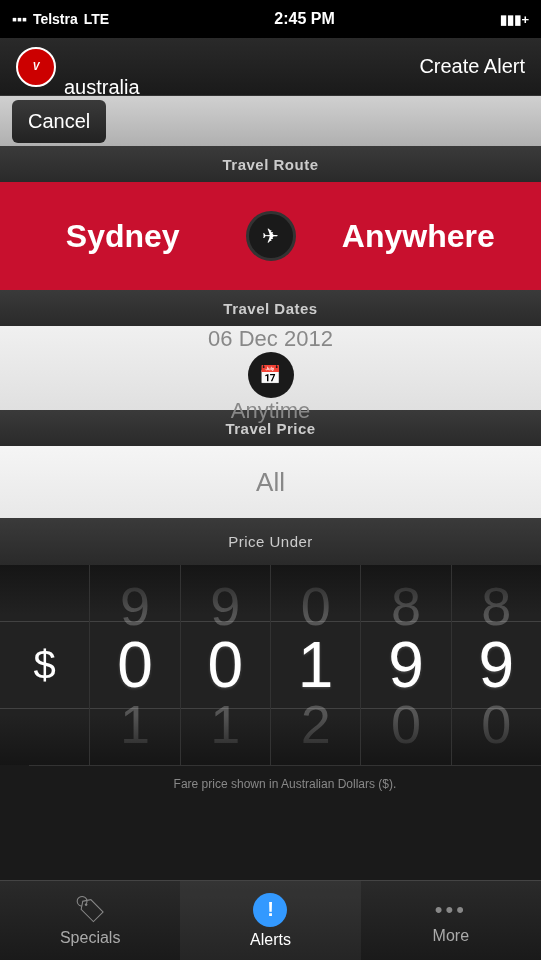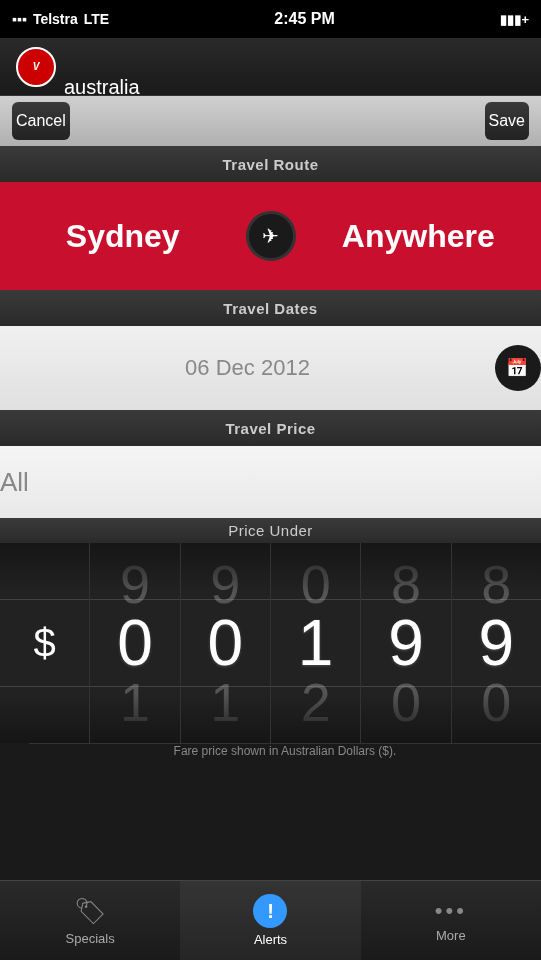--- a/index.html
+++ b/index.html
@@ -62,22 +62,22 @@
       height: 50px;
       display: flex;
       align-items: center;
       justify-content: space-between;
       padding: 0 12px;
     }
     .action-btn {
       background: linear-gradient(to bottom, #3a3a3a, #222);
       color: #fff;
       border: none;
-      padding: 10px 4px;
-      font-size: 16px;
+      padding: 10px 16px;
+      font-size: 20px;
       border-radius: 6px;
       cursor: pointer;
       font-weight: 500;
     }
 
     
     .section-label {
       background: linear-gradient(to bottom, #3a3a3a, #2a2a2a);
       height: 36px;
       display: flex;
@@ -122,20 +122,21 @@
     }
     .plane-icon { font-size: 20px; transform: rotate(0deg); }
 
     
     .travel-dates {
       background: linear-gradient(to bottom, #f0f0f0, #e0e0e0);
       height: 84px;
       display: flex;
       align-items: center;
       justify-content: space-between;
+      flex-direction: column;
     }
     .date-cell {
       flex: 1;
       display: flex;
       align-items: center;
       justify-content: center;
       font-size: 22px;
       color: #888;
       cursor: pointer;
     }
@@ -150,29 +151,29 @@
       flex-shrink: 0;
     }
     .calendar-icon { font-size: 18px; color: #fff; }
 
     
     .travel-class {
       background: linear-gradient(to bottom, #f5f5f5, #e8e8e8);
       height: 72px;
       display: flex;
       align-items: center;
-      justify-content: flex-start;
+      justify-content: center;
       cursor: pointer;
     }
     .class-value { font-size: 26px; color: #888; font-weight: 300; }
 
     
     .price-section-label {
       background: linear-gradient(to bottom, #3a3a3a, #2a2a2a);
-      height: 25px;
+      height: 47px;
       display: flex;
       align-items: center;
       justify-content: center;
       font-size: 15px;
       color: #ccc;
       font-weight: 400;
       letter-spacing: 0.5px;
     }
 
     
@@ -238,21 +239,21 @@
       left: 0; right: 0;
       height: 1px;
       background: rgba(255,255,255,0.15);
     }
 
     
     .fare-note {
       background: #1a1a1a;
       height: 36px;
       display: flex;
-      align-items: flex-start;
+      align-items: center;
       justify-content: center;
       font-size: 12px;
       color: #888;
       border-top: 1px solid #333;
       margin-left: 29px;
     }
 
     
     .tab-bar {
       position: absolute;
@@ -268,21 +269,21 @@
     .tab-item {
       flex: 1;
       display: flex;
       flex-direction: column;
       align-items: center;
       justify-content: center;
       gap: 4px;
       cursor: pointer;
     }
     .tab-item.active { background: rgba(255,255,255,0.05); }
-    .tab-label { font-size: 13px; color: #aaa; font-weight: 400; }
+    .tab-label { font-size: 16px; color: #aaa; font-weight: 400; }
     .tab-item.active .tab-label { color: #fff; }
     .alert-icon-circle {
       width: 34px;
       height: 34px;
       background: #3399ff;
       border-radius: 50%;
       display: flex;
       align-items: center;
       justify-content: center;
       font-size: 20px;
@@ -306,25 +307,25 @@
   </div>
   <span class="status-time">2:45 PM</span>
   <span class="battery-icon">▮▮▮+</span>
 </div>
 
 <div class="nav-header">
   <div class="logo-area">
     <div class="logo-circle">V</div>
     <span class="logo-text">australia</span>
   </div>
+  <span class="nav-title">Create Alert</span>
 </div>
 
 <div class="action-bar">
   <button class="action-btn">Cancel</button>
-  <button class="action-btn">Save</button>
 </div>
 
 <div class="section-label">
   <span>Travel Route</span>
 </div>
 <div class="travel-route">
   <div class="route-city">Sydney</div>
   <div class="route-divider">
     <span class="plane-icon">✈</span>
   </div>
@@ -332,20 +333,21 @@
 </div>
 
 <div class="section-label">
   <span>Travel Dates</span>
 </div>
 <div class="travel-dates">
   <div class="date-cell">06 Dec 2012</div>
   <div class="date-divider">
     <span class="calendar-icon">📅</span>
   </div>
+  <div class="date-cell">Anytime</div>
 </div>
 
 <div class="section-label">
   <span>Travel Price</span>
 </div>
 <div class="travel-class">
   <span class="class-value">All</span>
 </div>
 
 <div class="price-section-label section-label">

